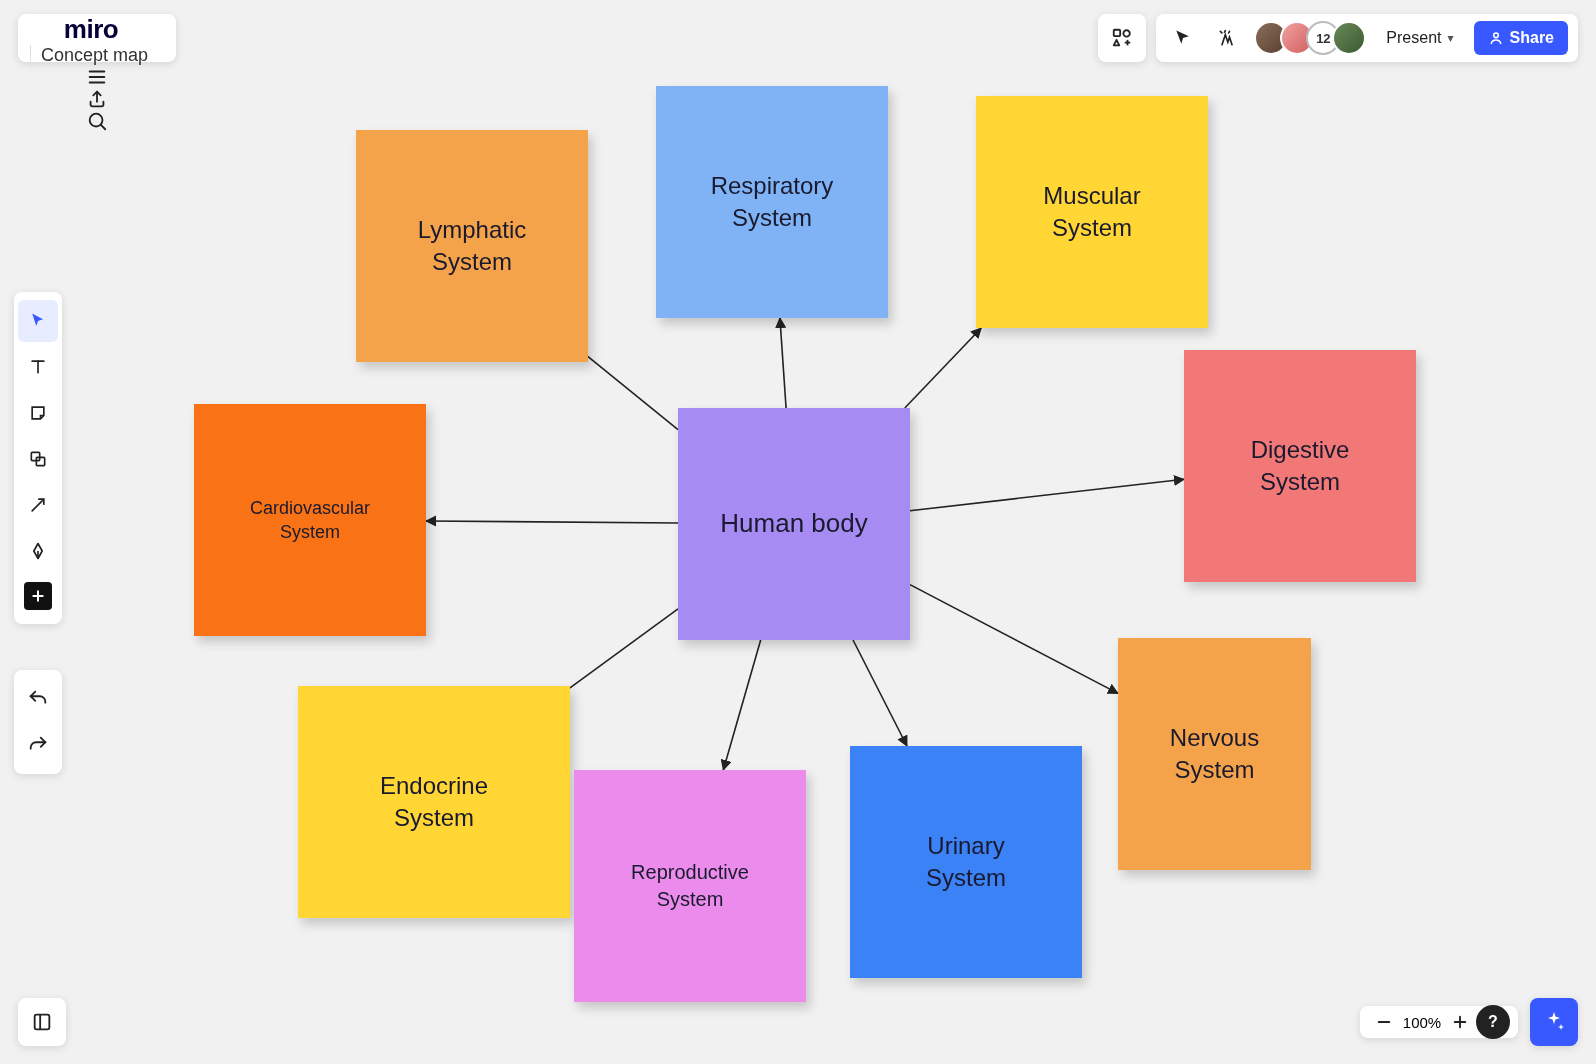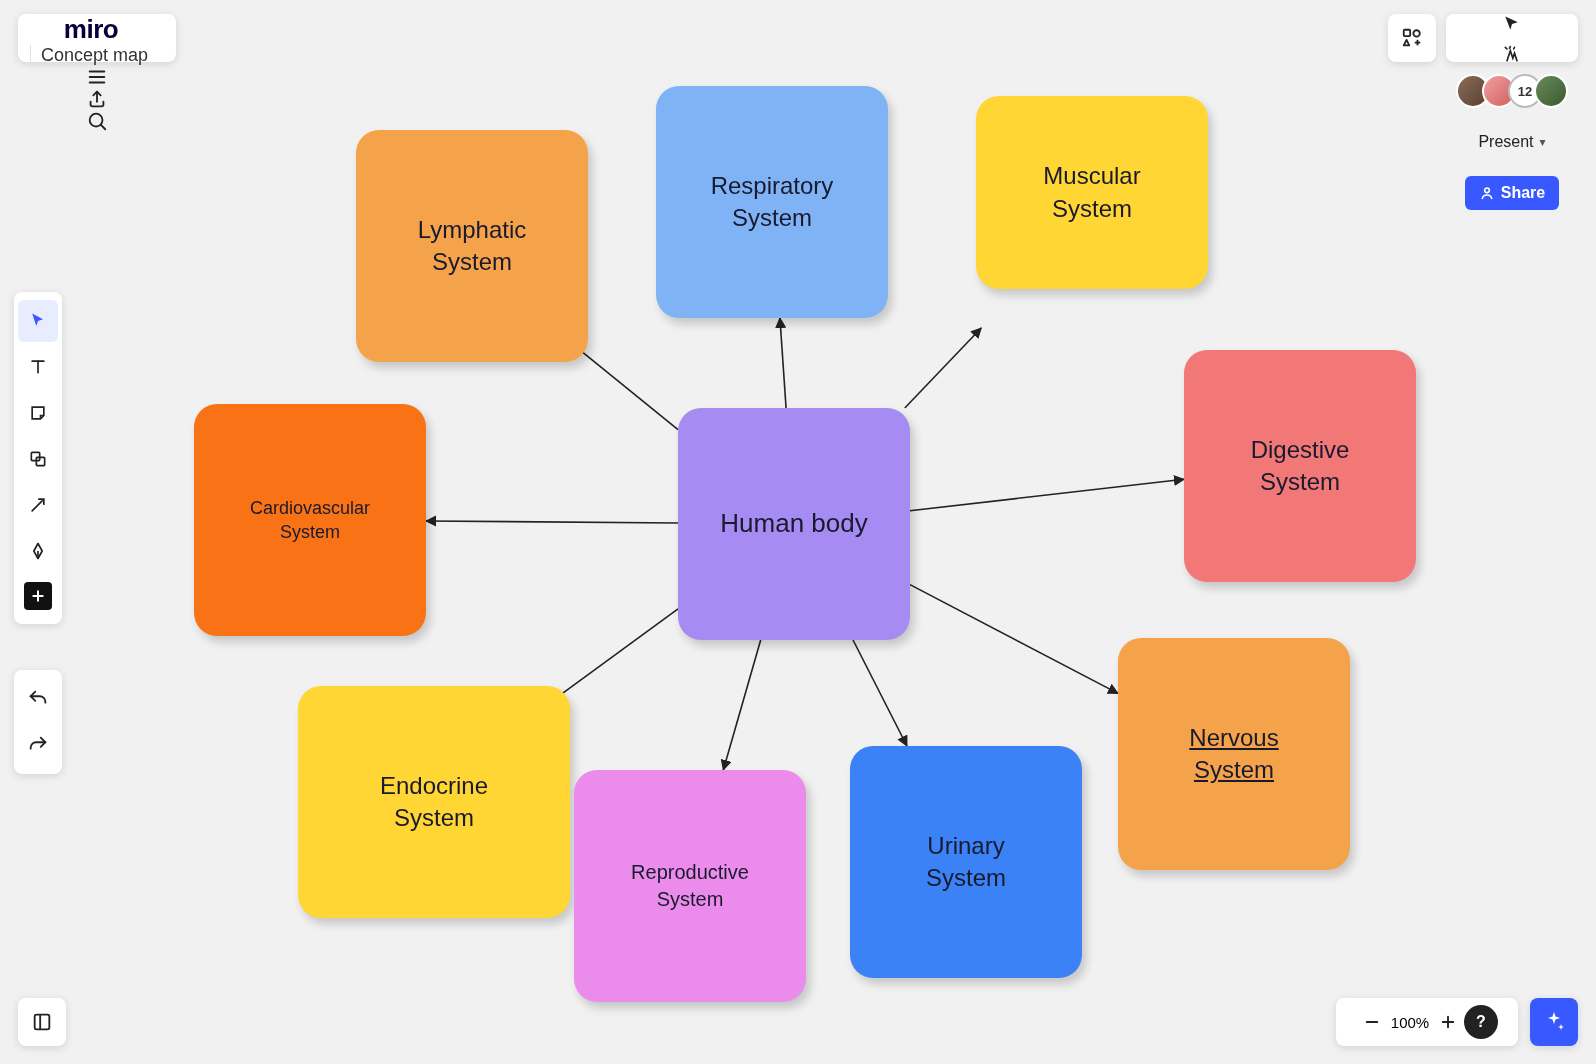--- a/index.html
+++ b/index.html
@@ -67,21 +67,21 @@
   }
 
   
   .bottom-right {
     position: absolute; right: 18px; bottom: 18px;
     display: flex; align-items: center; gap: 12px;
   }
   .zoom-panel {
     background: #fff; border-radius: 8px;
     box-shadow: 0 2px 8px rgba(0,0,0,0.12);
-    height: 48px; display: flex; align-items: center; padding: 0 20px; gap: 0;
+    height: 32px; display: flex; align-items: center; padding: 0 8px; gap: 0;
   }
   .zoom-label { font-size: 15px; min-width: 44px; text-align: center; }
   .help-btn {
     width: 34px; height: 34px; border-radius: 50%; background: #222; color: #fff;
     display: flex; align-items: center; justify-content: center; font-weight: 700; cursor: pointer;
   }
   .ai-btn {
     width: 48px; height: 48px; border-radius: 8px; background: #3859ff;
     display: flex; align-items: center; justify-content: center; cursor: pointer;
     box-shadow: 0 2px 8px rgba(0,0,0,0.12);
@@ -89,21 +89,20 @@
 
   
   .canvas { position: absolute; inset: 0; }
   .note {
     position: absolute;
     display: flex; align-items: center; justify-content: center;
     text-align: center; font-size: 24px; line-height: 1.35;
     color: #1a1a2e; padding: 12px;
     box-shadow: 4px 6px 10px rgba(0,0,0,0.18);
     cursor: grab;
-    border-radius: 23px;
   }
   svg.connectors { position: absolute; inset: 0; width: 100%; height: 100%; pointer-events: none; }
 
   .chev { font-size: 12px; color: #555; }
 </style>
 </head>
 <body>
 
 <div class="canvas">
   <svg class="connectors">
@@ -123,33 +122,33 @@
         <line x1="853.0295857988166" y1="640" x2="906.9704142011834" y2="746" marker-end="url(#arrow)"></line>
         <line x1="910" y1="584.6363636363636" x2="1118" y2="693.3636363636364" marker-end="url(#arrow)"></line>
       </g>
   </svg>
   <div id="notes-layer">
       <div class="note" style="left: 678px; top: 408px; width: 232px; height: 232px; background: rgb(166, 140, 242); font-size: 26px; white-space: pre-line;">Human body</div>
       <div class="note" style="left: 336px; top: 130px; width: 232px; height: 232px; background: rgb(245, 163, 74); font-size: 24px; white-space: pre-line; margin-left: 20px;">Lymphatic
 System</div>
       <div class="note" style="left: 656px; top: 86px; width: 232px; height: 232px; background: rgb(127, 179, 245); font-size: 24px; white-space: pre-line;">Respiratory
 System</div>
-      <div class="note" style="left: 976px; top: 96px; width: 232px; height: 193px; background: rgb(255, 214, 51); font-size: 24px; white-space: pre-line;">Muscular
+      <div class="note" style="left: 976px; top: 96px; width: 232px; height: 232px; background: rgb(255, 214, 51); font-size: 24px; white-space: pre-line;">Muscular
 System</div>
       <div class="note" style="left: 194px; top: 404px; width: 232px; height: 232px; background: #f97316; font-size: 18px; white-space: pre-line;">Cardiovascular
 System</div>
       <div class="note" style="left: 1184px; top: 350px; width: 232px; height: 232px; background: rgb(242, 120, 120); font-size: 24px; white-space: pre-line;">Digestive
 System</div>
       <div class="note" style="left: 298px; top: 686px; width: 272px; height: 232px; background: rgb(255, 214, 51); font-size: 24px; white-space: pre-line;">Endocrine
 System</div>
       <div class="note" style="left: 574px; top: 770px; width: 232px; height: 232px; background: rgb(235, 140, 237); font-size: 20px; white-space: pre-line;">Reproductive
 System</div>
       <div class="note" style="left: 850px; top: 746px; width: 232px; height: 232px; background: #3b82f6; font-size: 24px; white-space: pre-line;">Urinary
 System</div>
-      <div class="note" style="left: 1118px; top: 638px; width: 232px; height: 232px; background: rgb(245, 163, 74); font-size: 24px; white-space: pre-line; text-decoration: underline;">Nervous
+      <div class="note" style="left: 1118px; top: 638px; width: 193px; height: 232px; background: rgb(245, 163, 74); font-size: 24px; white-space: pre-line;">Nervous
 System</div>
     </div>
 </div>
 
 <div class="top-left">
   <div class="logo">miro</div>
   <div class="board-title">Concept map</div>
   <div class="icon-btn">
     <svg width="22" height="22" viewBox="0 0 24 24" stroke="#222" stroke-width="2" fill="none" stroke-linecap="round">
         <line x1="4" y1="6" x2="20" y2="6"></line>
@@ -175,21 +174,21 @@
 <div class="top-right">
   <div class="tr-card" style="width:48px;justify-content:center;padding:0;">
     <svg width="22" height="22" viewBox="0 0 24 24" stroke="#222" stroke-width="2" fill="none">
         <rect x="3" y="3" width="7" height="7" rx="1"></rect>
         <circle cx="17" cy="7" r="3.5"></circle>
         <path d="M6 14l3 6H3z" stroke-linejoin="round"></path>
         <line x1="15" y1="17" x2="21" y2="17"></line>
         <line x1="18" y1="14" x2="18" y2="20"></line>
       </svg>
   </div>
-  <div class="tr-card" style="gap:10px;flex-direction:column;">
+  <div class="tr-card" style="gap:10px;">
     <div class="icon-btn" style="width:34px;">
       <svg width="20" height="20" viewBox="0 0 24 24" fill="#222">
           <path d="M4 3l6 16 2-7 7-2z"></path>
         </svg>
     </div>
     <div class="icon-btn" style="width:34px;">
       <svg width="20" height="20" viewBox="0 0 24 24" stroke="#222" stroke-width="2" fill="none" stroke-linecap="round">
           <path d="M6 20l4-12 3 9 2-6 3 9"></path>
           <path d="M4 4l2 2M10 3l-1 2M15 4l-1 2"></path>
         </svg>

